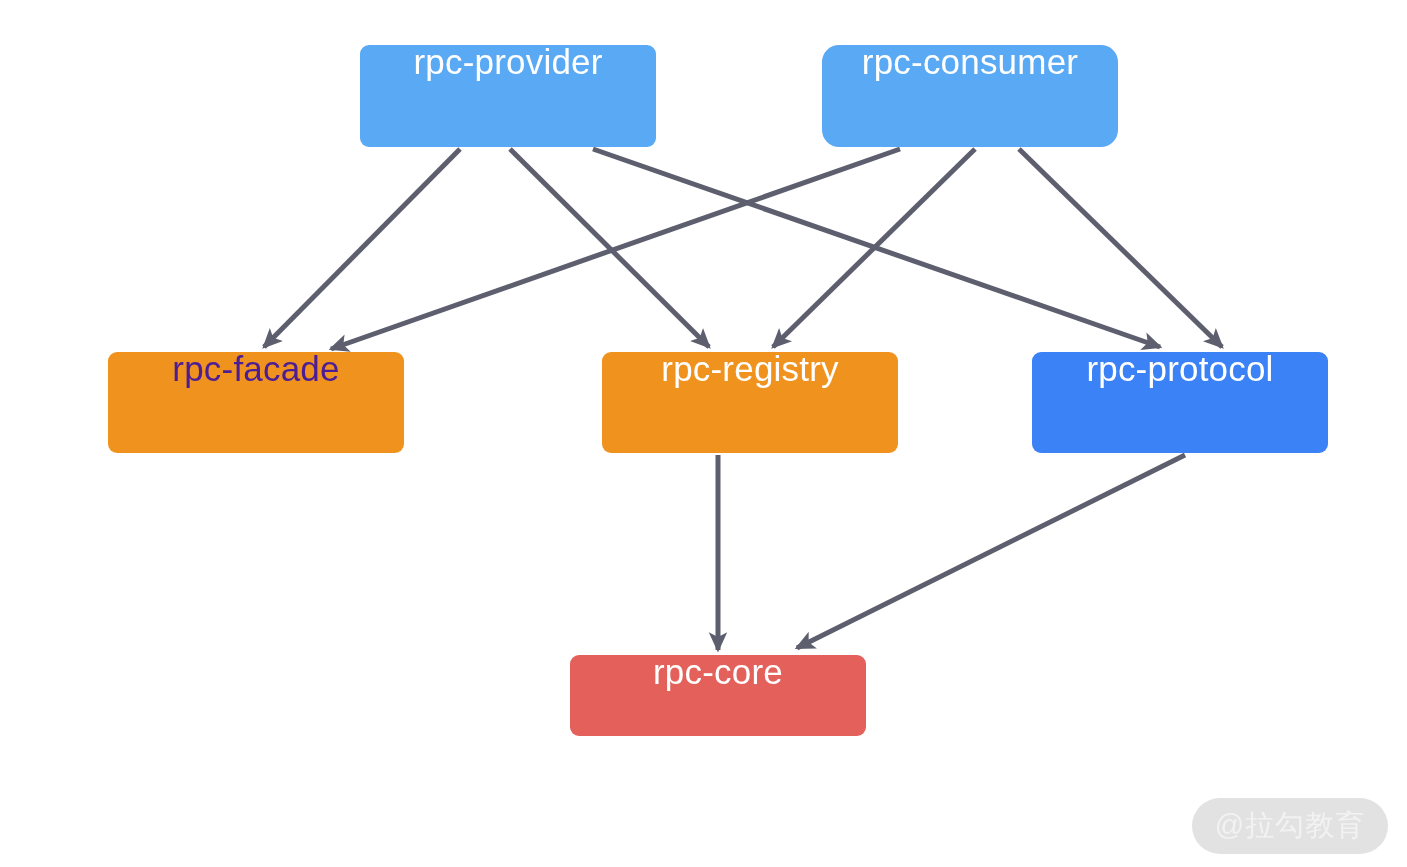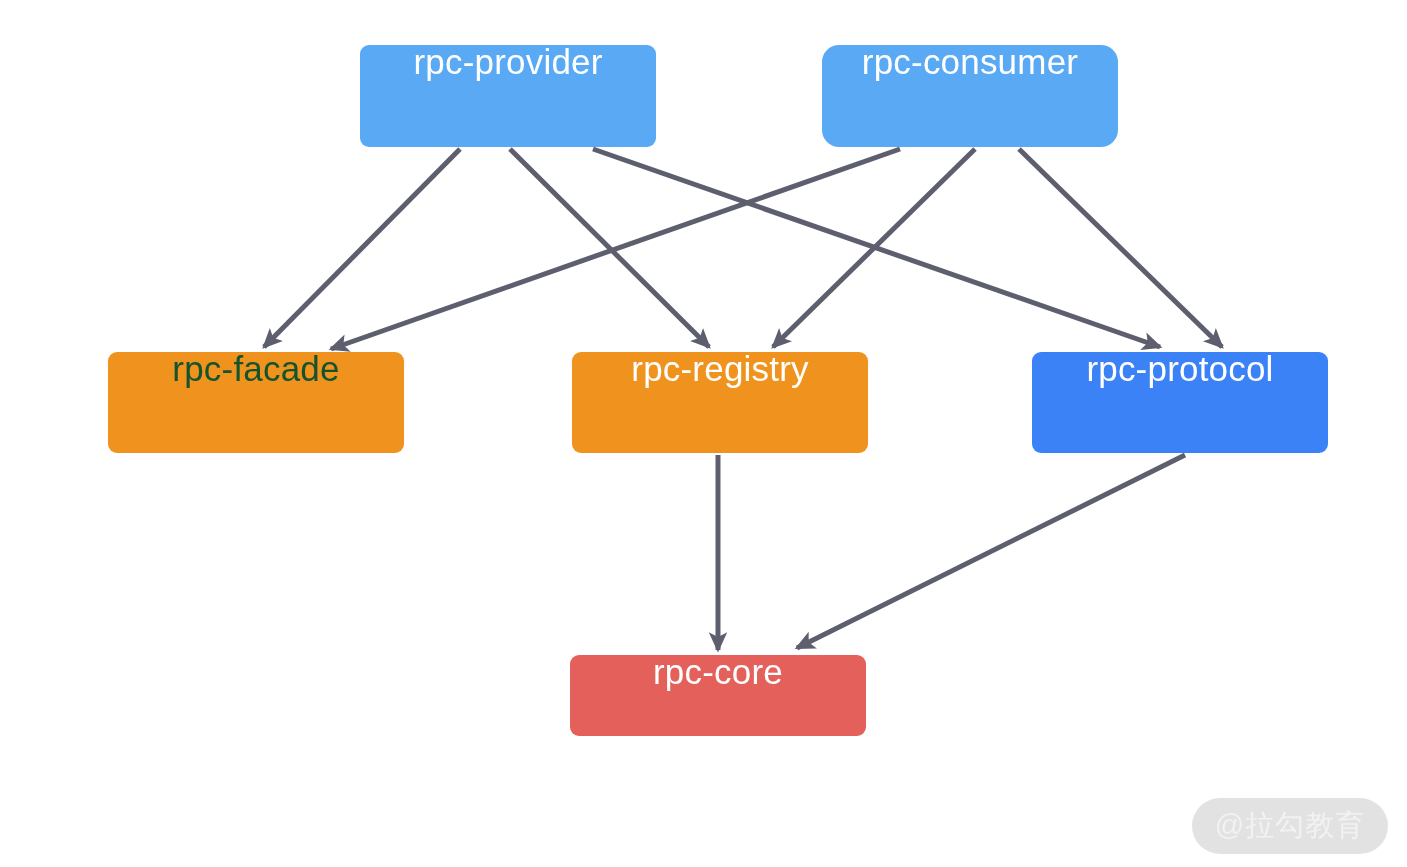--- a/index.html
+++ b/index.html
@@ -82,24 +82,24 @@
         <line x1="1185" y1="455" x2="797" y2="648" stroke="#5d5f6e" stroke-width="5" stroke-linecap="butt" marker-end="url(#arrowhead)"></line>
       </g>
   </svg>
 
   <div class="node" style="left: 360px; top: 45px; width: 296px; height: 102px; background: rgb(89, 169, 245); color: rgb(255, 255, 255);">
     <span class="node-label">rpc-provider</span>
   </div>
   <div class="node" style="left: 822px; top: 45px; width: 296px; height: 102px; background: rgb(89, 169, 245); color: rgb(255, 255, 255); border-radius: 17px;">
     <span class="node-label">rpc-consumer</span>
   </div>
-  <div class="node" style="left: 108px; top: 352px; width: 296px; height: 101px; background: rgb(240, 147, 30); color: #14532d;">
+  <div class="node" style="left: 108px; top: 352px; width: 296px; height: 101px; background: rgb(240, 147, 30); color: #4c1d95;">
     <span class="node-label">rpc-facade</span>
   </div>
-  <div class="node" style="left: 572px; top: 352px; width: 296px; height: 101px; background: rgb(240, 147, 30); color: rgb(255, 255, 255);">
+  <div class="node" style="left: 602px; top: 352px; width: 296px; height: 101px; background: rgb(240, 147, 30); color: rgb(255, 255, 255);">
     <span class="node-label">rpc-registry</span>
   </div>
   <div class="node" style="left: 1032px; top: 352px; width: 296px; height: 101px; background: #3b82f6; color: rgb(255, 255, 255);">
     <span class="node-label">rpc-protocol</span>
   </div>
   <div class="node" style="left: 570px; top: 655px; width: 296px; height: 81px; background: rgb(228, 96, 90); color: rgb(255, 255, 255);">
     <span class="node-label">rpc-core</span>
   </div>
 
   <div class="watermark" style="left: 1192px; top: 798px; width: 196px; height: 56px; background: rgb(226, 226, 226); color: rgb(242, 242, 242);">

